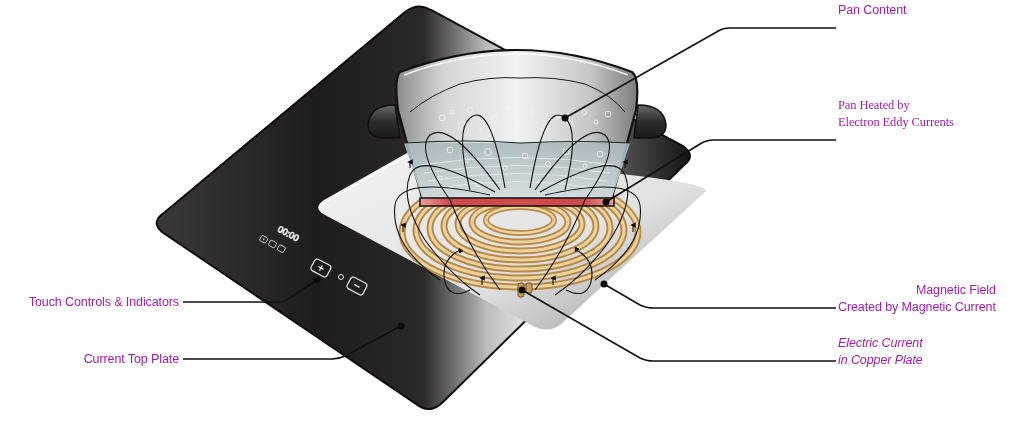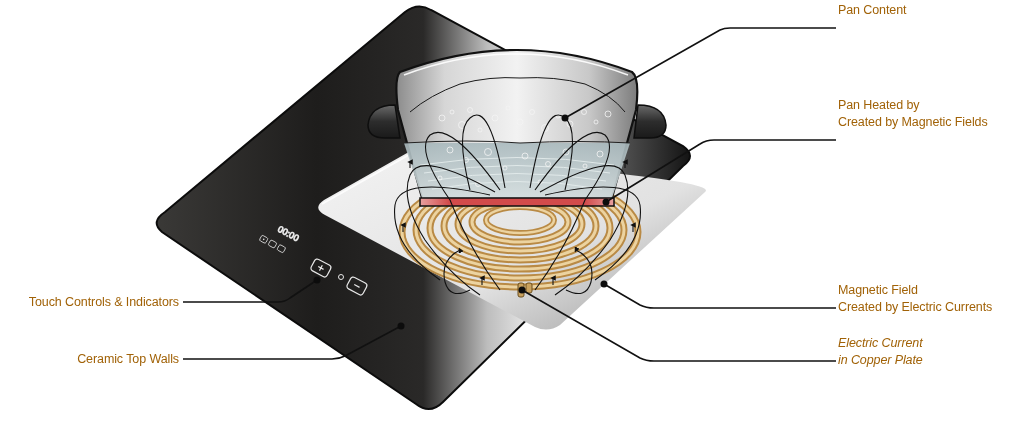--- a/index.html
+++ b/index.html
@@ -3,21 +3,21 @@
   <meta charset="utf-8">
   <style>
     html, body { margin: 0; padding: 0; background: #ffffff; }
     body { width: 1024px; height: 422px; overflow: hidden; position: relative; }
     #stage { position: absolute; left: 0; top: 0; width: 1024px; height: 422px; }
     .label {
       position: absolute;
       font-family: "Liberation Sans", "DejaVu Sans", sans-serif;
       font-size: 12.5px;
       line-height: 17px;
-      color: #a16207;
+      color: #a21caf;
       white-space: nowrap;
       letter-spacing: -0.1px;
     }
     .label span { display: block; }
     .label.right { text-align: center; }
     .ctrl-text {
       font-family: "Liberation Sans", "DejaVu Sans", sans-serif;
       fill: none; stroke: #e6e6e6; stroke-width: 0.9;
     }
   </style>
@@ -204,34 +204,34 @@
     <circle cx="522" cy="290" r="3.5"></circle>
     <circle cx="317" cy="280" r="3.5"></circle>
     <circle cx="401" cy="326" r="3.5"></circle>
   </g>
 </svg>
 
 <div class="label" style="left:838px; top:2px;">
   <span>Pan Content</span>
 </div>
 
-<div class="label" style="left:838px; top:97px;">
+<div class="label" style="left:838px; top:97px;font-family:Liberation Serif, serif;">
   <span>Pan Heated by</span>
-  <span>Created by Magnetic Fields</span>
-</div>
-
-<div class="label" style="left:838px; top:282px;">
+  <span>Electron Eddy Currents</span>
+</div>
+
+<div class="label" style="left:838px; top:282px;text-align:right;">
   <span>Magnetic Field</span>
-  <span>Created by Electric Currents</span>
+  <span>Created by Magnetic Current</span>
 </div>
 
 <div class="label" style="left:838px; top:335px;font-style:italic;">
   <span>Electric Current</span>
   <span>in Copper Plate</span>
 </div>
 
 <div class="label right" style="right:845px; top:294px;">
   <span>Touch Controls &amp; Indicators</span>
 </div>
 
 <div class="label right" style="right:845px; top:351px;">
-  <span>Ceramic Top Walls</span>
+  <span>Current Top Plate</span>
 </div>
 
 </body></html>

